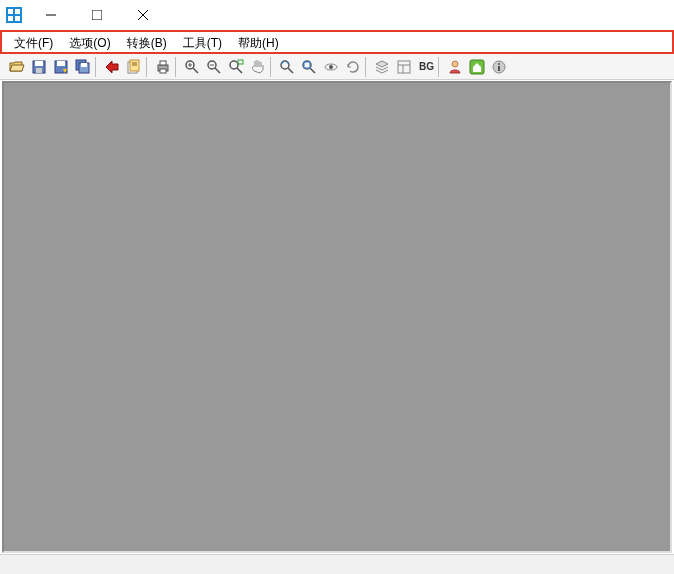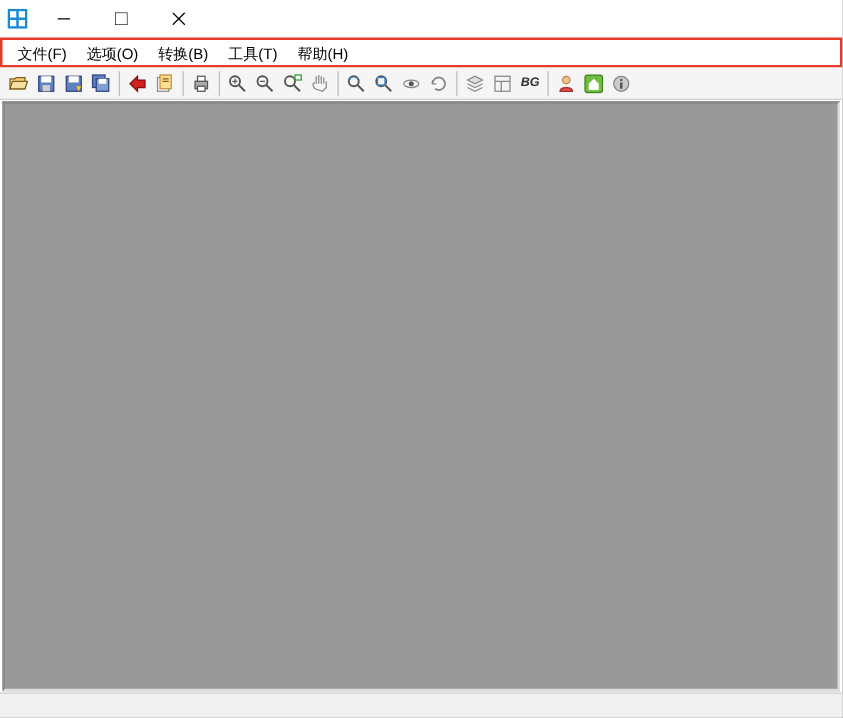--- a/index.html
+++ b/index.html
@@ -6,21 +6,21 @@
 body { font-family: "Microsoft YaHei", "SimSun", sans-serif; font-size: 12px; background: #fff; width: 674px; height: 574px; overflow: hidden; }
 .titlebar { height: 30px; display: flex; align-items: center; padding: 0 2px 0 6px; background: #fff; }
 .app-icon { width: 16px; height: 16px; margin-right: 6px; }
 .title { flex: 1; color: #000; font-size: 12px; }
 .winctrl { display: flex; }
 .winbtn { width: 46px; height: 30px; display: flex; align-items: center; justify-content: center; cursor: pointer; }
 .winbtn svg { width: 10px; height: 10px; stroke: #000; stroke-width: 1; fill: none; }
 .menubar { height: 24px; display: flex; align-items: flex-end; padding: 0 4px; border: 2px solid #e63a2a; }
 .menuitem { padding: 0 8px; display: flex; align-items: center; cursor: pointer; color: #000; font-size: 12px; }
 .toolbar { height: 26px; display: flex; align-items: center; padding: 2px 4px; gap: 0; border-bottom: 1px solid #d0d0d0; background: #f5f5f5; }
-.tbtn { width: 22px; height: 22px; display: flex; align-items: center; justify-content: center; cursor: pointer; border: 1px solid transparent; font-style: italic; }
+.tbtn { width: 22px; height: 22px; display: flex; align-items: center; justify-content: flex-end; cursor: pointer; border: 1px solid transparent; }
 .tsep { width: 1px; height: 20px; background: #bbb; margin: 0 3px; }
 .workspace { height: 472px; background: #999; border-left: 2px solid #888; border-top: 2px solid #888; border-right: 2px solid #ddd; border-bottom: 2px solid #ddd; margin: 1px 2px; }
 .statusbar { height: 20px; background: #f0f0f0; border-top: 1px solid #d0d0d0; }
 .bg-label { font-size: 10px; font-weight: bold; color: #333; }
 </style>
 </head>
 <body>
 
 <div class="titlebar">
   <span class="app-icon">

